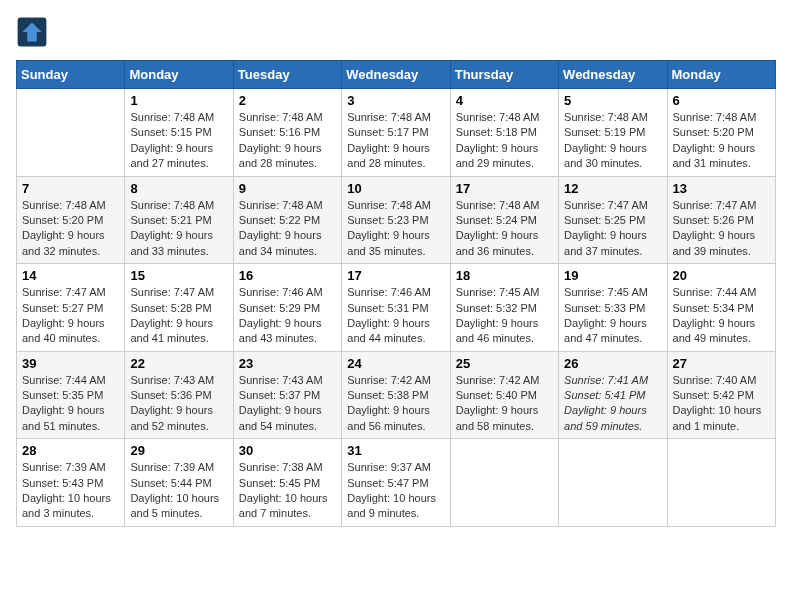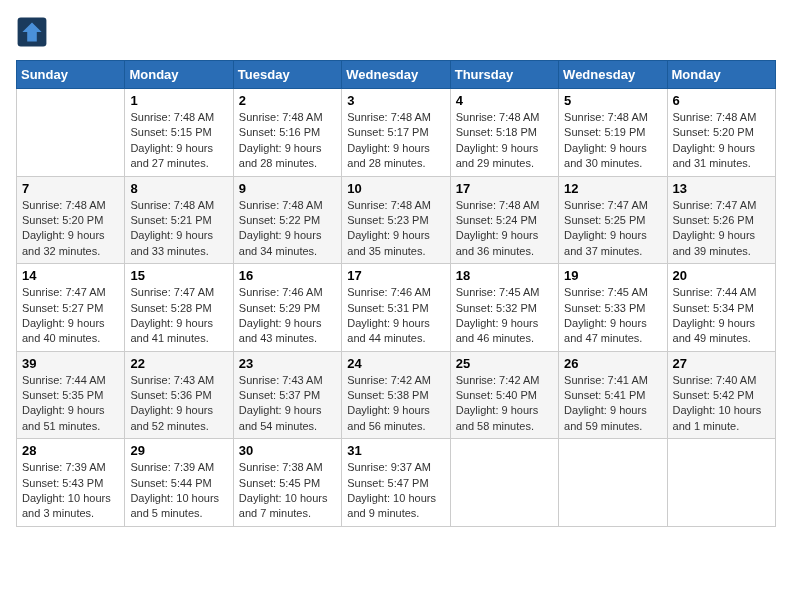--- a/index.html
+++ b/index.html
@@ -288,21 +288,21 @@
         </td>
         <td>
           <span class="day-number">25</span>
           <div class="day-info" style="white-space: pre-line;">Sunrise: 7:42 AM
 Sunset: 5:40 PM
 Daylight: 9 hours
 and 58 minutes.</div>
         </td>
         <td>
           <span class="day-number">26</span>
-          <div class="day-info" style="white-space: pre-line;">Sunrise: 7:41 AM
+          <div class="day-info" style="white-space: pre-line; font-style: italic;">Sunrise: 7:41 AM
 Sunset: 5:41 PM
 Daylight: 9 hours
 and 59 minutes.</div>
         </td>
         <td>
           <span class="day-number">27</span>
           <div class="day-info" style="white-space: pre-line;">Sunrise: 7:40 AM
 Sunset: 5:42 PM
 Daylight: 10 hours
 and 1 minute.</div>

